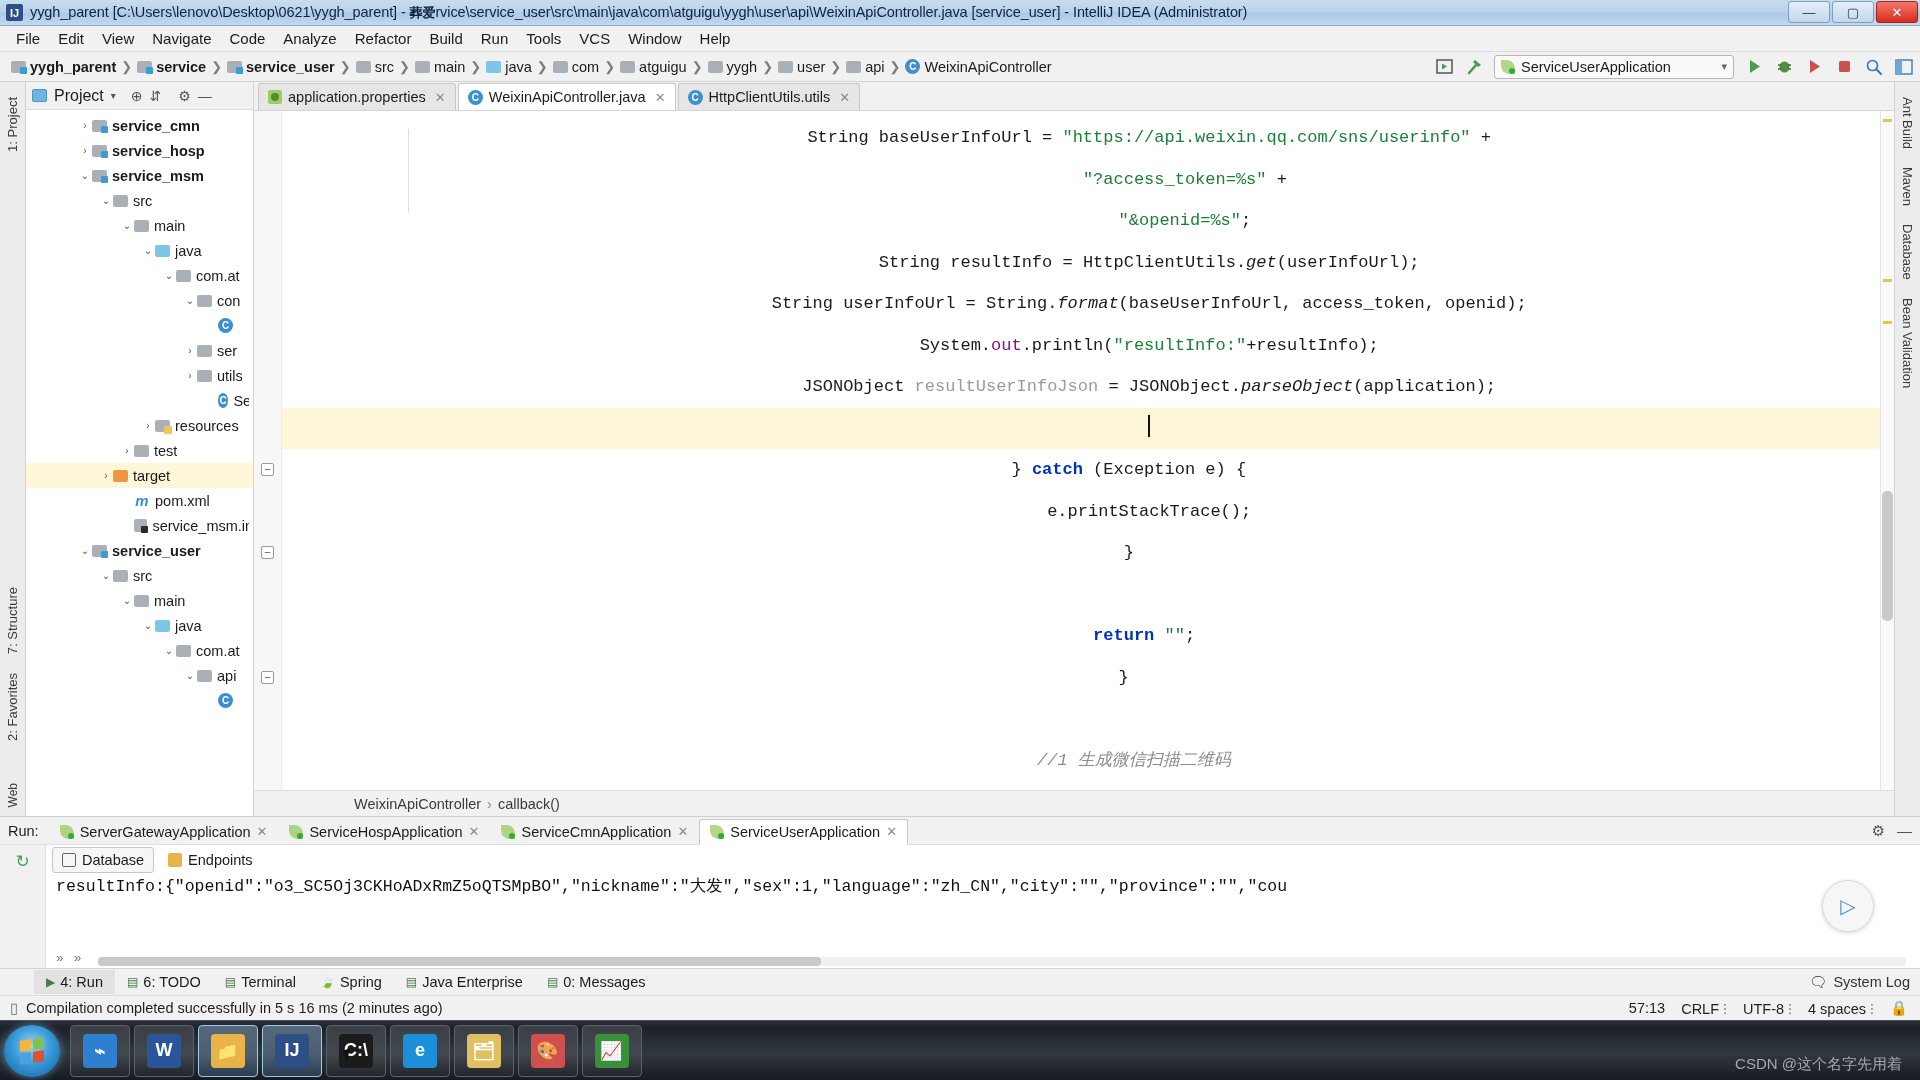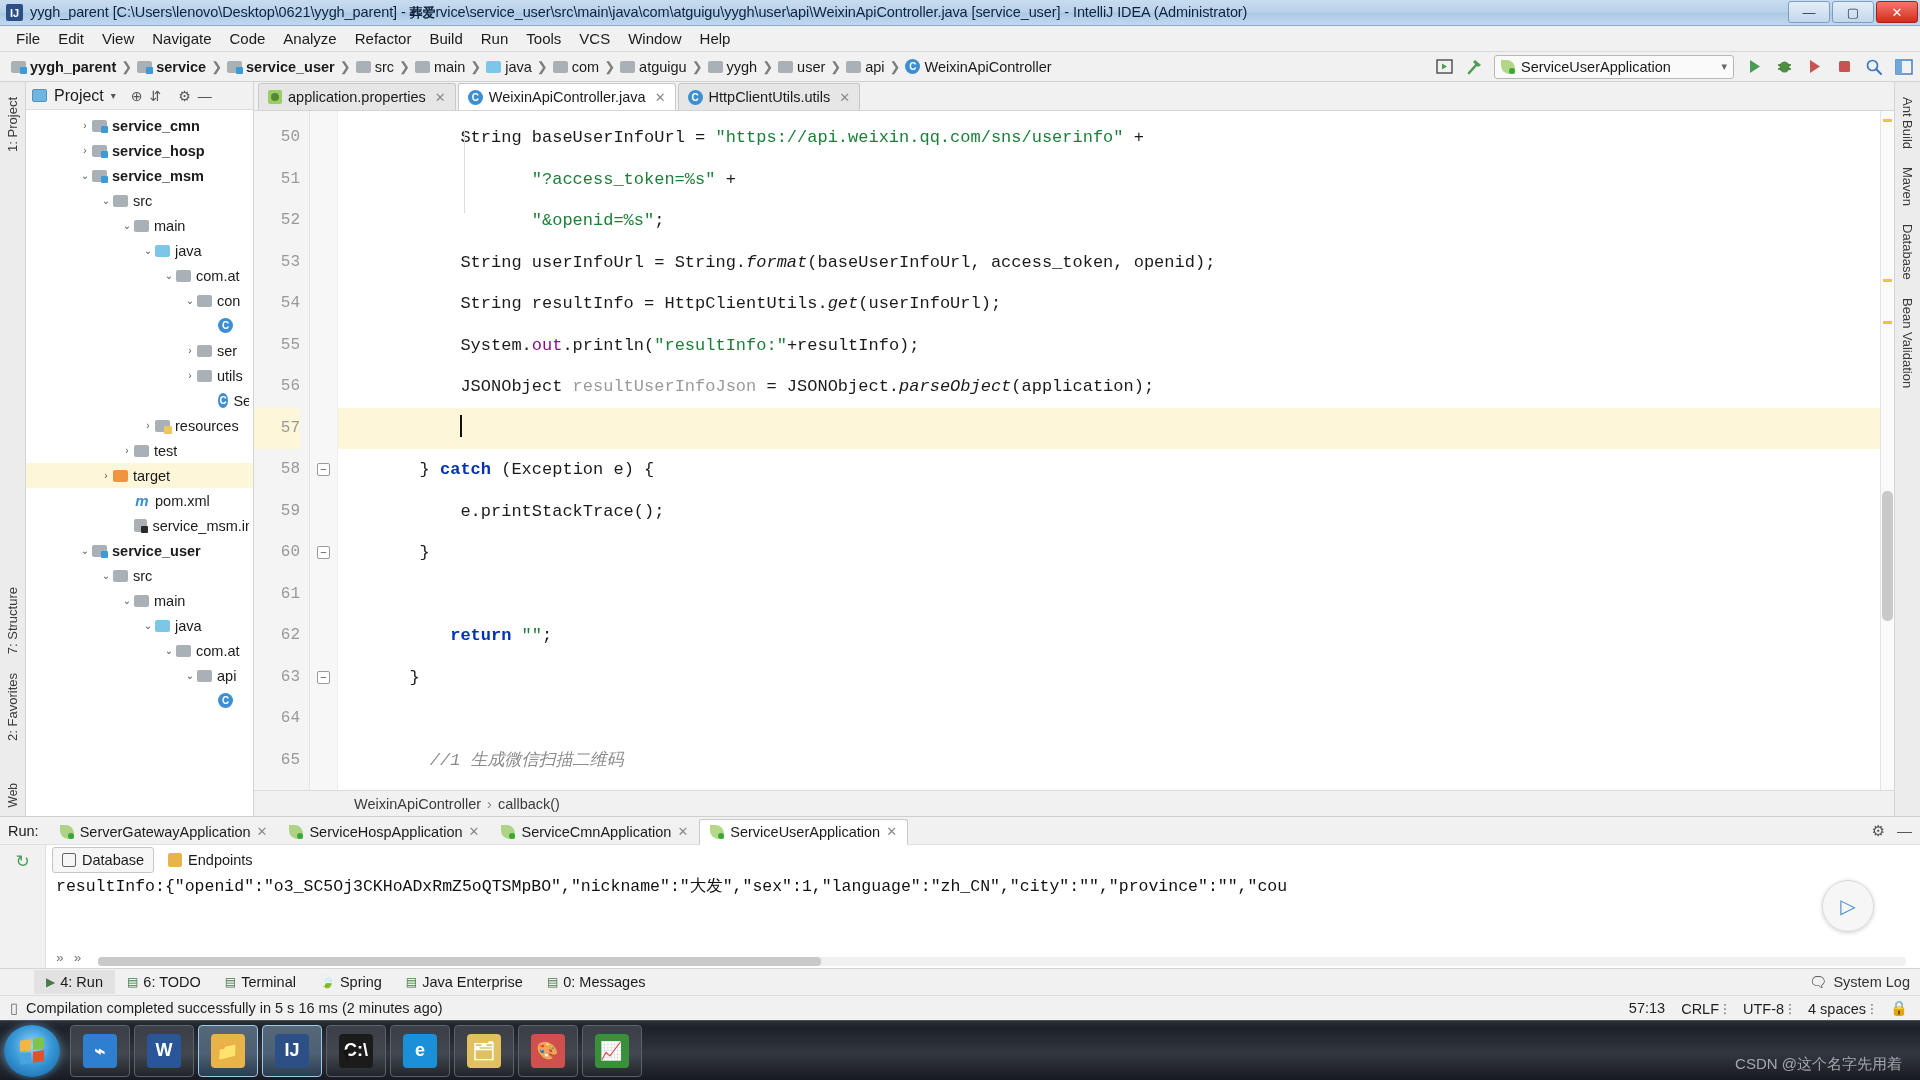--- a/index.html
+++ b/index.html
@@ -130,21 +130,21 @@
   .prop-ico{ width:14px;height:14px;border-radius:2px;background:#9ccc65;position:relative;}
   .prop-ico::after{content:"";position:absolute;left:3px;top:3px;width:8px;height:8px;border-radius:50%;background:#558b2f;}
 
   .edbody{ flex:1 1 auto; display:flex; min-height:0; position:relative; overflow:hidden;}
   .gutter{
     width:56px;flex:0 0 56px;background:#f4f4f4;border-right:1px solid #e6e6e6;
     text-align:right;padding-right:9px; padding-top:6px; color:#999; font-family:"Liberation Mono",monospace;font-size:16px;
   }
   .foldcol{ width:28px;flex:0 0 28px;background:#f7f7f7;border-right:1px solid #ededed;padding-top:6px;position:relative;}
   .codearea{ flex:1 1 auto; padding-top:6px; position:relative; overflow:hidden; font-family:"Liberation Mono",monospace; font-size:17px;}
-  .ln{ height:41.5px; line-height:41.5px; white-space:pre;}
+  .ln{ height:41.5px; line-height:41.5px; white-space:pre;text-align:center;}
   .ln.hl{ background:#fdf6d8; }
   .gl{ height:41.5px; line-height:41.5px;}
   .kw{ color:#0033b3; font-weight:bold;}
   .str{ color:#1a7f37; }
   .fld{ color:#8c0d8c; }
   .mth{ color:#1b1b1b; font-style:italic;}
   .cmt{ color:#8c8c8c; font-style:italic;}
   .loc{ color:#9a9a9a;}
   .caret{ display:inline-block;width:2px;height:22px;background:#111;vertical-align:-4px;}
   .fold-marker{
@@ -537,38 +537,20 @@
             <span>WeixinApiController.java</span>
             <span class="x">✕</span>
           </div>
           <div class="etab">
             <span class="cls-ico">C</span>
             <span>HttpClientUtils.utils</span>
             <span class="x">✕</span>
           </div>
         </div>
       <div class="edbody">
-        <div class="gutter" id="gutter">
-            <div class="gl">50</div>
-            <div class="gl">51</div>
-            <div class="gl">52</div>
-            <div class="gl">53</div>
-            <div class="gl">54</div>
-            <div class="gl">55</div>
-            <div class="gl">56</div>
-            <div class="gl" style="background: rgb(253, 246, 216);">57</div>
-            <div class="gl">58</div>
-            <div class="gl">59</div>
-            <div class="gl">60</div>
-            <div class="gl">61</div>
-            <div class="gl">62</div>
-            <div class="gl">63</div>
-            <div class="gl">64</div>
-            <div class="gl">65</div>
-          </div>
         <div class="foldcol" id="foldcol">
             <div class="gl" style="display: flex; align-items: center; justify-content: center;"></div>
             <div class="gl" style="display: flex; align-items: center; justify-content: center;"></div>
             <div class="gl" style="display: flex; align-items: center; justify-content: center;"></div>
             <div class="gl" style="display: flex; align-items: center; justify-content: center;"></div>
             <div class="gl" style="display: flex; align-items: center; justify-content: center;"></div>
             <div class="gl" style="display: flex; align-items: center; justify-content: center;"></div>
             <div class="gl" style="display: flex; align-items: center; justify-content: center;"></div>
             <div class="gl" style="display: flex; align-items: center; justify-content: center;"></div>
             <div class="gl" style="display: flex; align-items: center; justify-content: center;">
@@ -584,22 +566,22 @@
               <span class="fold-marker">−</span>
             </div>
             <div class="gl" style="display: flex; align-items: center; justify-content: center;"></div>
             <div class="gl" style="display: flex; align-items: center; justify-content: center;"></div>
           </div>
         <div class="codearea" id="codearea">
           <div class="indent-guide" style="left:126px;top:18px;height:84px;"></div>
         <div class="ln" style="padding-left: 122.4px;"><span>String baseUserInfoUrl = </span><span class="str">"https://api.weixin.qq.com/sns/userinfo"</span><span> +</span></div>
             <div class="ln" style="padding-left: 193.8px;"><span class="str">"?access_token=%s"</span><span> +</span></div>
             <div class="ln" style="padding-left: 193.8px;"><span class="str">"&amp;openid=%s"</span><span>;</span></div>
+            <div class="ln" style="padding-left: 122.4px;"><span>String resultInfo = HttpClientUtils.</span><span class="mth">get</span><span>(userInfoUrl);</span></div>
             <div class="ln" style="padding-left: 122.4px;"><span>String userInfoUrl = String.</span><span class="mth">format</span><span>(baseUserInfoUrl, access_token, openid);</span></div>
-            <div class="ln" style="padding-left: 122.4px;"><span>String resultInfo = HttpClientUtils.</span><span class="mth">get</span><span>(userInfoUrl);</span></div>
             <div class="ln" style="padding-left: 122.4px;"><span>System.</span><span class="fld">out</span><span>.println(</span><span class="str">"resultInfo:"</span><span>+resultInfo);</span></div>
             <div class="ln" style="padding-left: 122.4px;"><span>JSONObject </span><span class="loc">resultUserInfoJson</span><span> = JSONObject.</span><span class="mth">parseObject</span><span>(application);</span></div>
             <div class="ln hl" style="padding-left: 122.4px;"><span class="caret"></span></div>
             <div class="ln" style="padding-left: 81.6px;"><span>} </span><span class="kw">catch</span><span> (Exception e) {</span></div>
             <div class="ln" style="padding-left: 122.4px;"><span>e.printStackTrace();</span></div>
             <div class="ln" style="padding-left: 81.6px;"><span>}</span></div>
             <div class="ln" style="padding-left: 81.6px;"></div>
             <div class="ln" style="padding-left: 112.2px;"><span class="kw">return</span><span> </span><span class="str">""</span><span>;</span></div>
             <div class="ln" style="padding-left: 71.4px;"><span>}</span></div>
             <div class="ln" style="padding-left: 71.4px;"></div>

